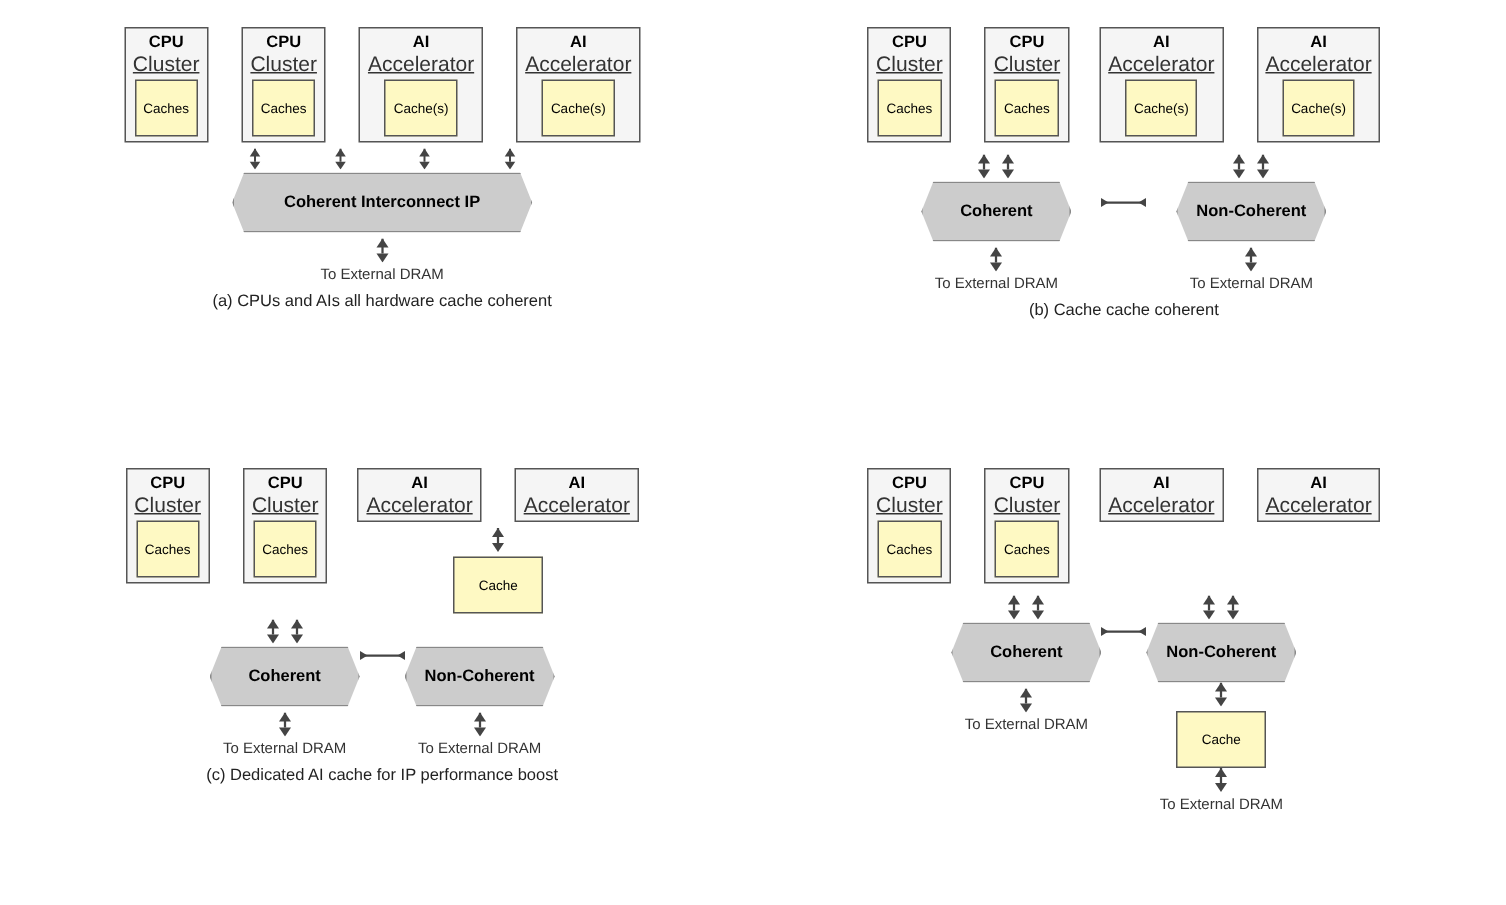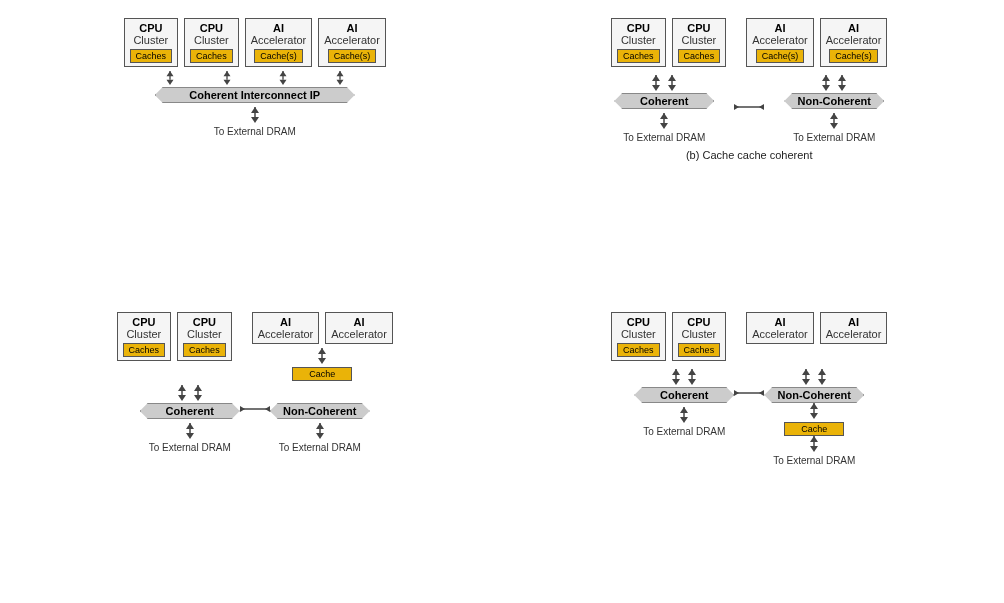--- a/index.html
+++ b/index.html
@@ -30,58 +30,59 @@
     .diagram-caption {
       font-size: 11px;
       color: #222;
       margin-top: 6px;
       text-align: center;
     }
     
     .blocks-row {
       display: flex;
       flex-direction: row;
-      gap: 6px;
+      gap: 22px;
       margin-bottom: 4px;
     }
     .cpu-block, .ai-block {
       display: flex;
       flex-direction: column;
       align-items: center;
       border: 1.5px solid #555;
       padding: 3px 5px;
       background: #f5f5f5;
       min-width: 52px;
     }
     .block-title {
       font-weight: bold;
       font-size: 11px;
       text-align: center;
     }
     .block-sub {
-      font-size: 11px;
+      font-size: 14px;
       text-align: left;
       color: #333;
+      text-decoration: underline;
     }
     .cache-box {
       border: 1px solid #555;
-      padding: 1px 5px;
+      padding: 13px 5px;
       font-size: 9px;
       margin-top: 3px;
-      background: #eab308;
+      background: #fef9c3;
       text-align: center;
     }
     
     .banner {
       display: flex;
       align-items: center;
       justify-content: center;
       background: #ccc;
       border: 1px solid #888;
-      padding: 1px 12px;
+      padding: 13px 12px;
       font-size: 11px;
       font-weight: bold;
       position: relative;
       clip-path: polygon(8px 0%, calc(100% - 8px) 0%, 100% 50%, calc(100% - 8px) 100%, 8px 100%, 0% 50%);
       min-width: 80px;
       text-align: center;
     }
     .banner-wide {
       min-width: 200px;
     }
@@ -169,20 +170,21 @@
 
       <div style="display:flex;flex-direction:column;align-items:center;margin-top:4px;">
         <svg width="10" height="16" viewBox="0 0 10 16">
             <line x1="5" y1="0" x2="5" y2="10" stroke="#444" stroke-width="1.5"></line>
             <polygon points="1,10 9,10 5,16" fill="#444"></polygon>
             <polygon points="1,6 9,6 5,0" fill="#444"></polygon>
           </svg>
         <span class="dram-text">To External DRAM</span>
       </div>
     </div>
+    <div class="diagram-caption">(a) CPUs and AIs all hardware cache coherent</div>
   </div>
 
   <div class="diagram-cell">
     <div class="blocks-and-arrows">
 
       <div style="display:flex;flex-direction:row;gap:20px;margin-bottom:4px;">
 
         <div style="display:flex;flex-direction:column;align-items:center;">
           <div class="blocks-row">
             <div class="cpu-block">
@@ -365,20 +367,21 @@
             <svg width="10" height="16" viewBox="0 0 10 16">
                 <line x1="5" y1="0" x2="5" y2="10" stroke="#444" stroke-width="1.5"></line>
                 <polygon points="1,10 9,10 5,16" fill="#444"></polygon>
                 <polygon points="1,6 9,6 5,0" fill="#444"></polygon>
               </svg>
             <span class="dram-text">To External DRAM</span>
           </div>
         </div>
       </div>
     </div>
+    <div class="diagram-caption">(c) Dedicated AI cache for IP performance boost</div>
   </div>
 
   <div class="diagram-cell">
     <div class="blocks-and-arrows">
       <div style="display:flex;flex-direction:row;gap:20px;margin-bottom:4px;">
 
         <div style="display:flex;flex-direction:column;align-items:center;">
           <div class="blocks-row">
             <div class="cpu-block">
               <span class="block-title">CPU</span>

